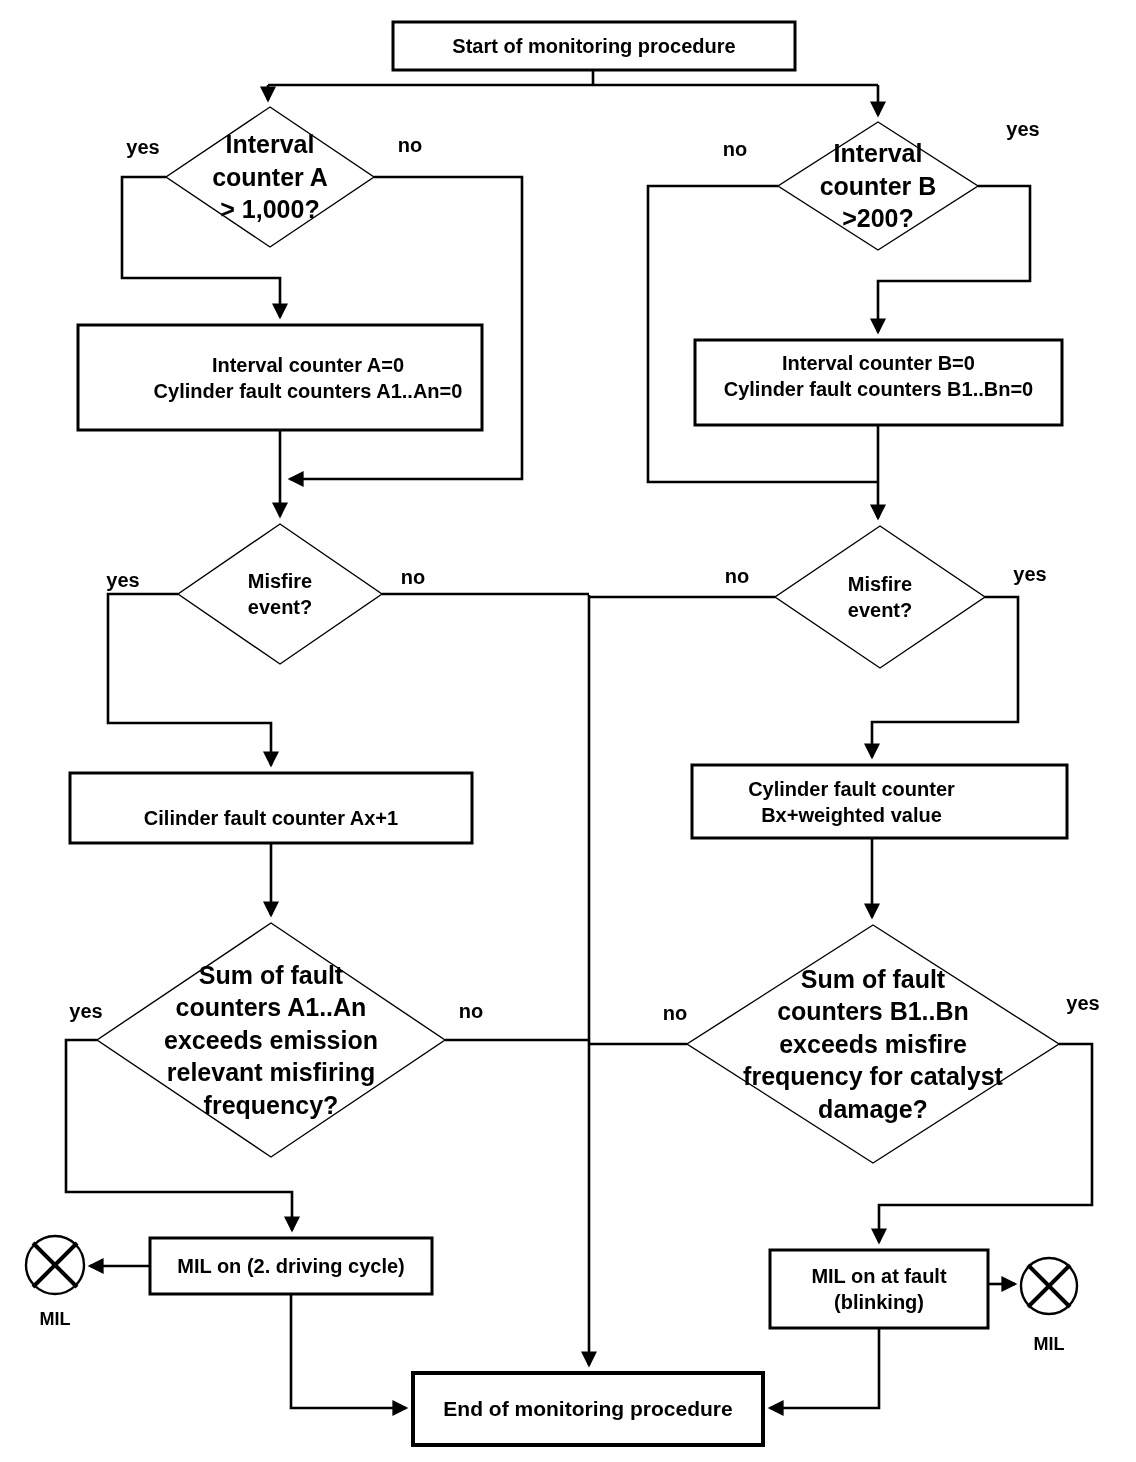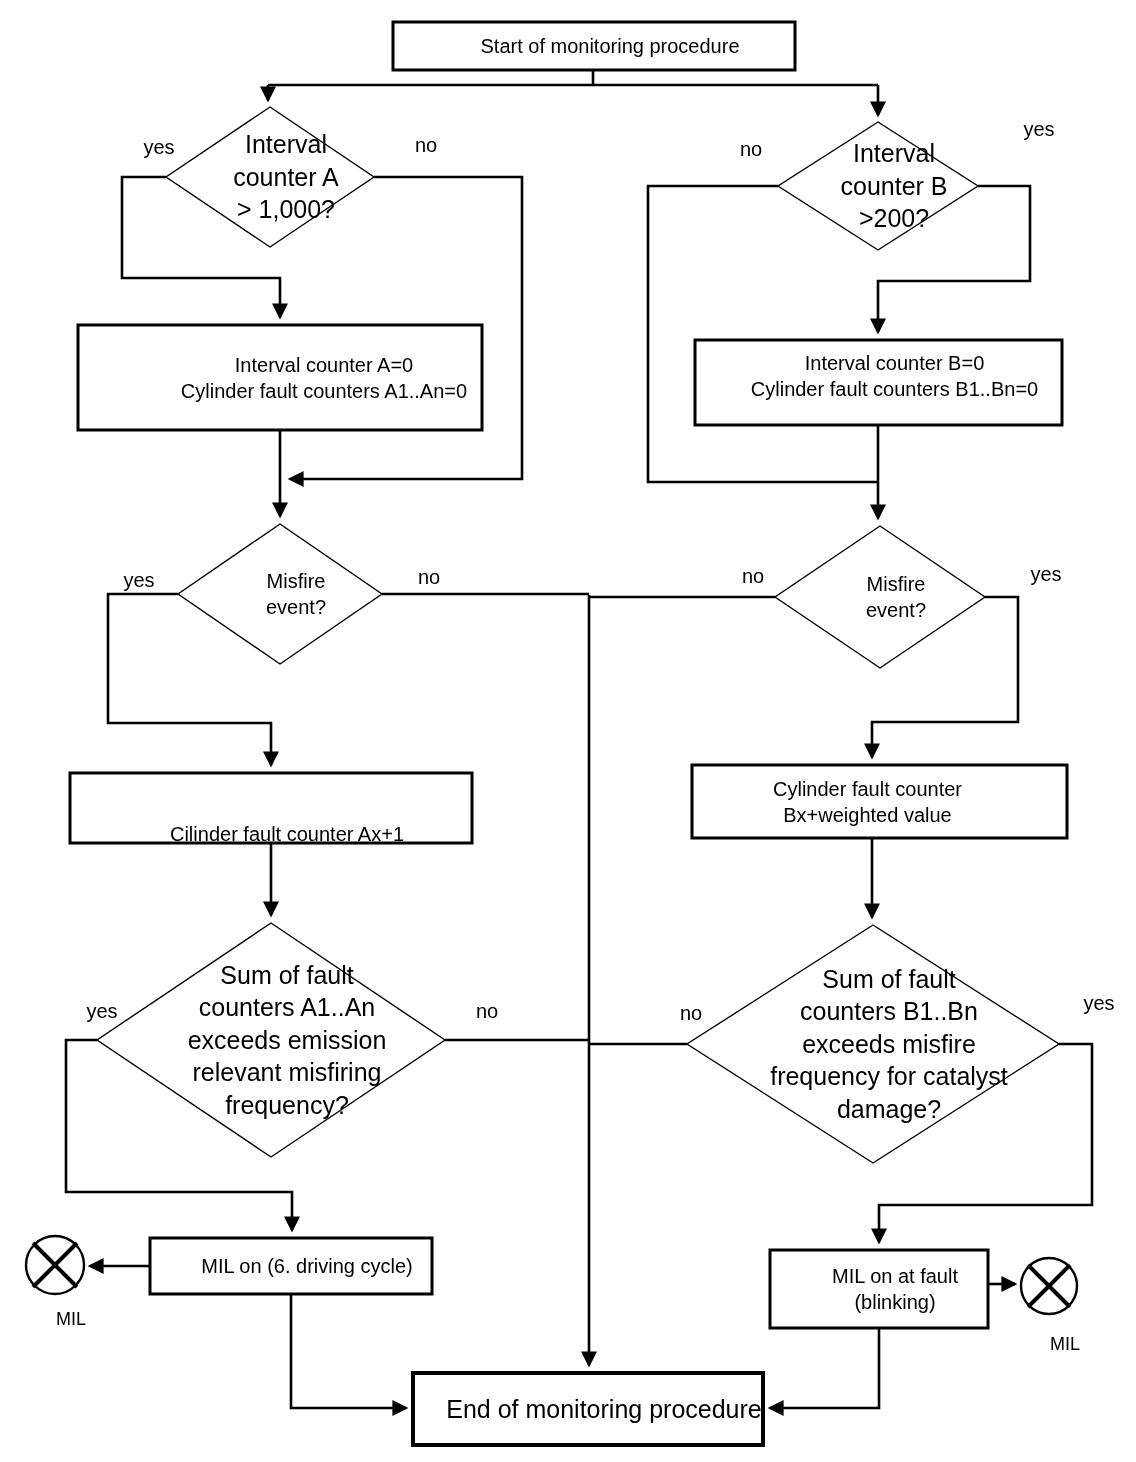--- a/index.html
+++ b/index.html
@@ -1,23 +1,23 @@
 <!DOCTYPE html>
 <html><head>
 <meta charset="utf-8">
 <style>
   html,body{margin:0;padding:0;background:#fff;}
   .stage{position:relative;width:1136px;height:1462px;background:#fff;
          font-family:"Liberation Sans",sans-serif;overflow:hidden;}
   .stage svg{position:absolute;left:0;top:0;}
   .lbl{position:absolute;display:flex;align-items:center;justify-content:center;
-       text-align:center;font-weight:normal;color:#000;white-space:pre-line;line-height:1.3;padding-left:16px;}
+       text-align:center;font-weight:bold;color:#000;white-space:pre-line;line-height:1.3;}
   .s19{font-size:25px}
   .s20{font-size:20px}
-  .s21{font-size:25px}
+  .s21{font-size:21px}
   .s22{font-size:18px}
 </style>
 </head>
 <body>
 
 <div class="stage">
 
   <svg width="1136" height="1462" viewBox="0 0 1136 1462">
     <defs>
       <marker id="arrow" viewBox="0 0 10 10" refX="8.5" refY="5" markerUnits="userSpaceOnUse" markerWidth="19" markerHeight="16" orient="auto-start-reverse">
@@ -99,34 +99,34 @@
 counter B
 &gt;200?</div>
   <div class="lbl s20" style="left:78px;top:325px;width:460px;height:105px">Interval counter A=0
 Cylinder fault counters A1..An=0</div>
   <div class="lbl s20" style="left:695px;top:340px;width:367px;height:72px">Interval counter B=0
 Cylinder fault counters B1..Bn=0</div>
   <div class="lbl s20" style="left:180px;top:552px;width:200px;height:84px">Misfire
 event?</div>
   <div class="lbl s20" style="left:780px;top:555px;width:200px;height:84px">Misfire
 event?</div>
-  <div class="lbl s20" style="left:70px;top:789px;width:402px;height:90px">Cilinder fault counter Ax+1</div>
+  <div class="lbl s20" style="left:70px;top:773px;width:402px;height:90px">Cilinder fault counter Ax+1</div>
   <div class="lbl s20" style="left:692px;top:765px;width:319px;height:73px">Cylinder fault counter
 Bx+weighted value</div>
   <div class="lbl s19" style="left:111px;top:965px;width:320px;height:150px">Sum of  fault
 counters A1..An
 exceeds emission
 relevant misfiring
 frequency?</div>
   <div class="lbl s19" style="left:683px;top:969px;width:380px;height:150px">Sum of  fault
 counters B1..Bn
 exceeds misfire
 frequency for catalyst
 damage?</div>
-  <div class="lbl s20" style="left:150px;top:1238px;width:282px;height:56px">MIL on (6. driving cycle)</div>
+  <div class="lbl s20" style="left:150px;top:1238px;width:282px;height:56px">MIL on (2. driving cycle)</div>
   <div class="lbl s20" style="left:770px;top:1250px;width:218px;height:78px">MIL on at fault
 (blinking)</div>
   <div class="lbl s21" style="left:413px;top:1373px;width:350px;height:72px">End of monitoring procedure</div>
 
   <div class="lbl s20" style="left:113px;top:134px;width:60px;height:26px">yes</div>
   <div class="lbl s20" style="left:383px;top:132px;width:54px;height:26px">no</div>
   <div class="lbl s20" style="left:708px;top:136px;width:54px;height:26px">no</div>
   <div class="lbl s20" style="left:993px;top:116px;width:60px;height:26px">yes</div>
   <div class="lbl s20" style="left:93px;top:567px;width:60px;height:26px">yes</div>
   <div class="lbl s20" style="left:386px;top:564px;width:54px;height:26px">no</div>

